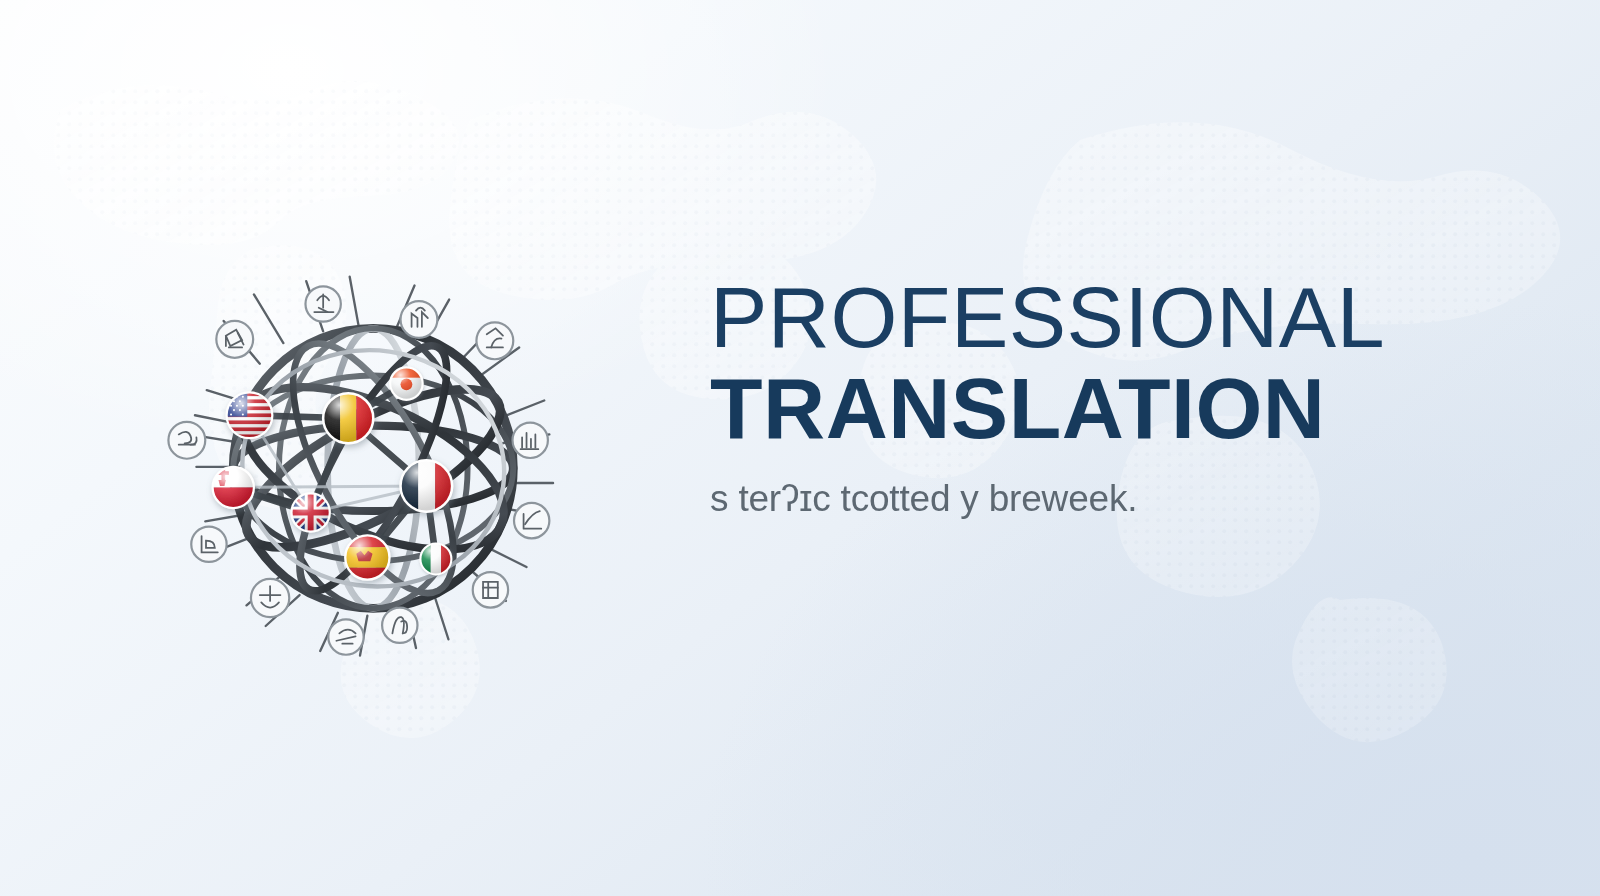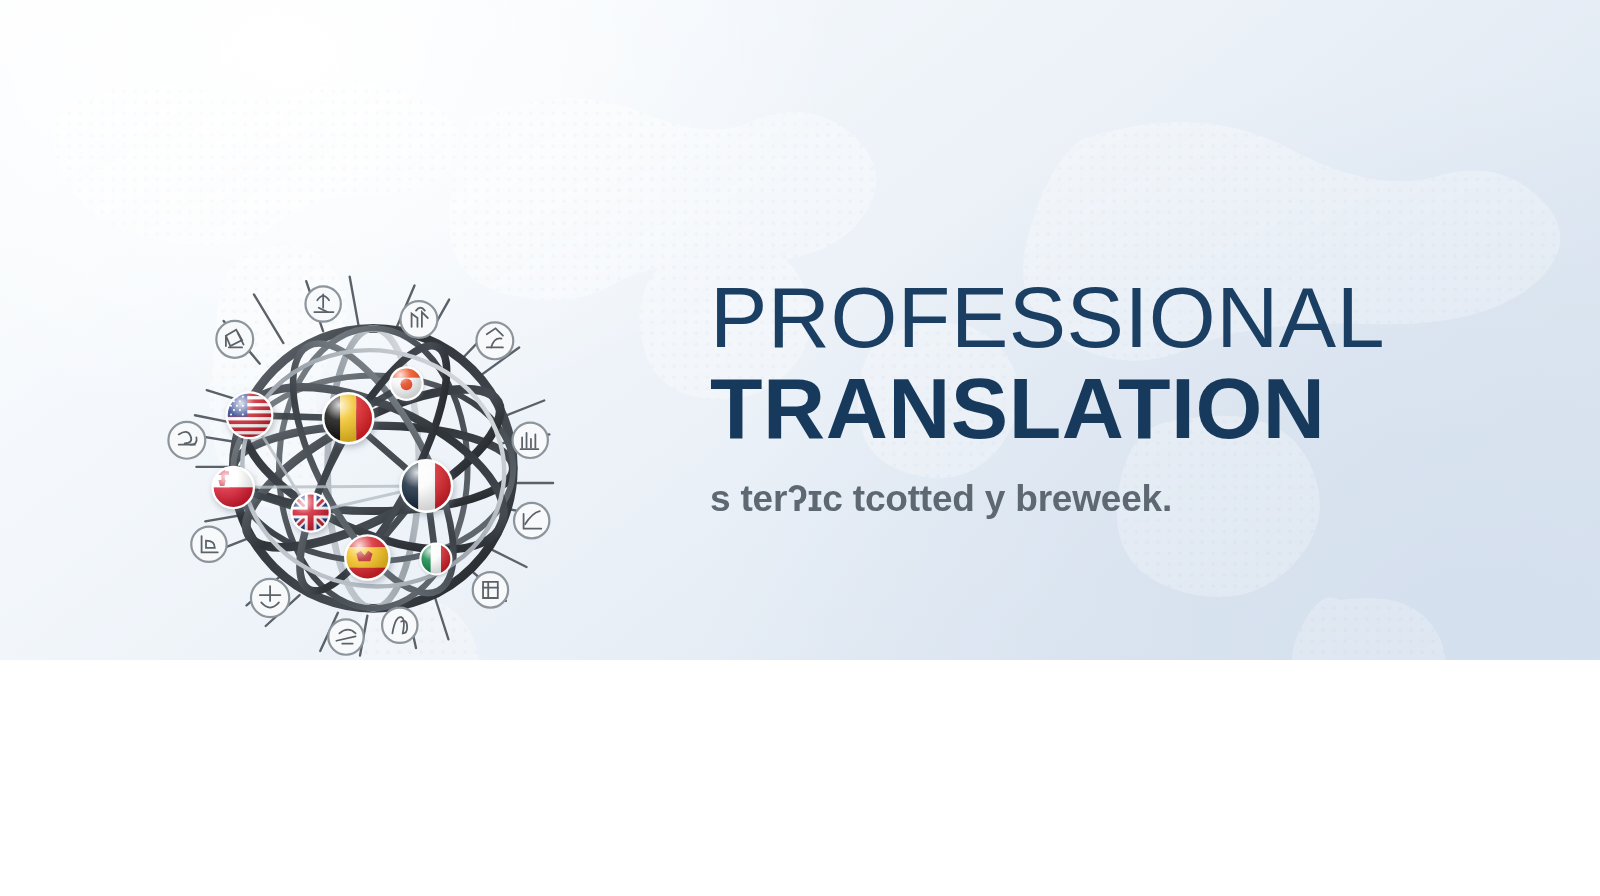--- a/index.html
+++ b/index.html
@@ -2,21 +2,21 @@
 <html><head>
 <meta charset="utf-8">
 <title>Professional Translation Banner</title>
 <style>
   * { margin:0; padding:0; box-sizing:border-box; }
   html,body{
     width:1600px; height:896px; overflow:hidden;
     font-family:"Liberation Sans", sans-serif;
   }
   #banner{
-    position:relative; width:1600px; height:660px;
+    position:relative; width:1600px; height:896px;
     background:
       radial-gradient(ellipse 900px 620px at 18% 8%, #ffffff 0%, rgba(255,255,255,0) 62%),
       radial-gradient(ellipse 1100px 800px at 92% 96%, #d5e0ee 0%, rgba(213,224,238,0) 70%),
       linear-gradient(142deg, #fcfdfe 0%, #f4f8fc 26%, #eaf0f7 55%, #dfe8f2 78%, #d8e2ee 100%);
     overflow:hidden;
   }
   
   .map-dots{
     position:absolute; inset:0;
     opacity:.55; pointer-events:none;
@@ -41,21 +41,21 @@
     font-size:86px; line-height:1.02; letter-spacing:.5px;
     font-weight:700; color:#173a5c; white-space:nowrap;
     margin-top:6px;
   }
   #subtitle{
     margin-top:22px;
     font-size:37px; line-height:1.35; font-weight:300;
     color:#5a6670; letter-spacing:-.2px;
   }
   #subtitle .sub-line{ display:block; white-space:nowrap; }
-  #subtitle .garbled{ color:#5d6872;font-weight:bold; }
+  #subtitle .garbled{ color:#5d6872; }
 </style>
 </head>
 <body>
 
 <div id="banner">
 
   <svg class="map-dots" viewBox="0 0 1600 896" preserveAspectRatio="none">
     <defs>
       <pattern id="dotgrid" x="0" y="0" width="11" height="11" patternUnits="userSpaceOnUse">
         <circle cx="3.2" cy="3.2" r="2.0" fill="#b9c8da"></circle>

